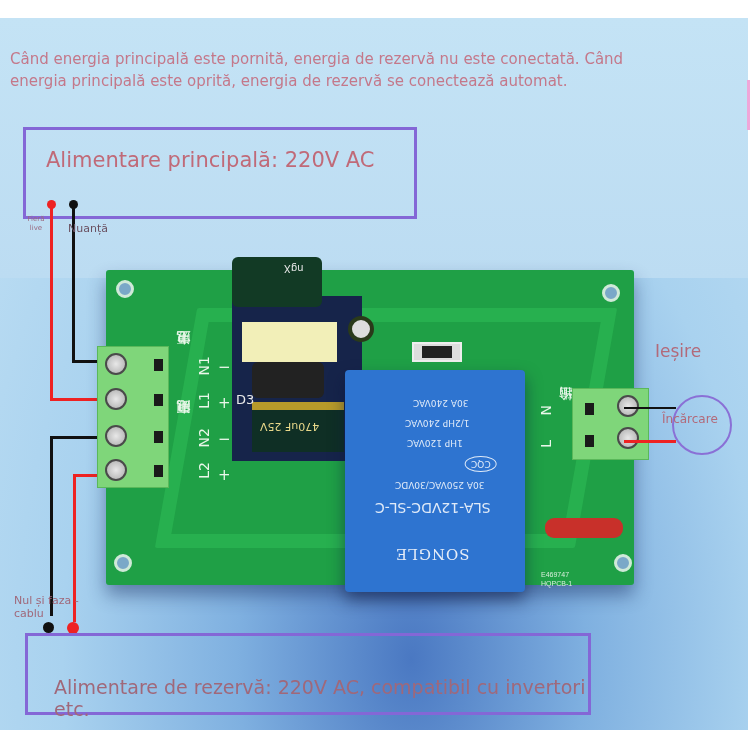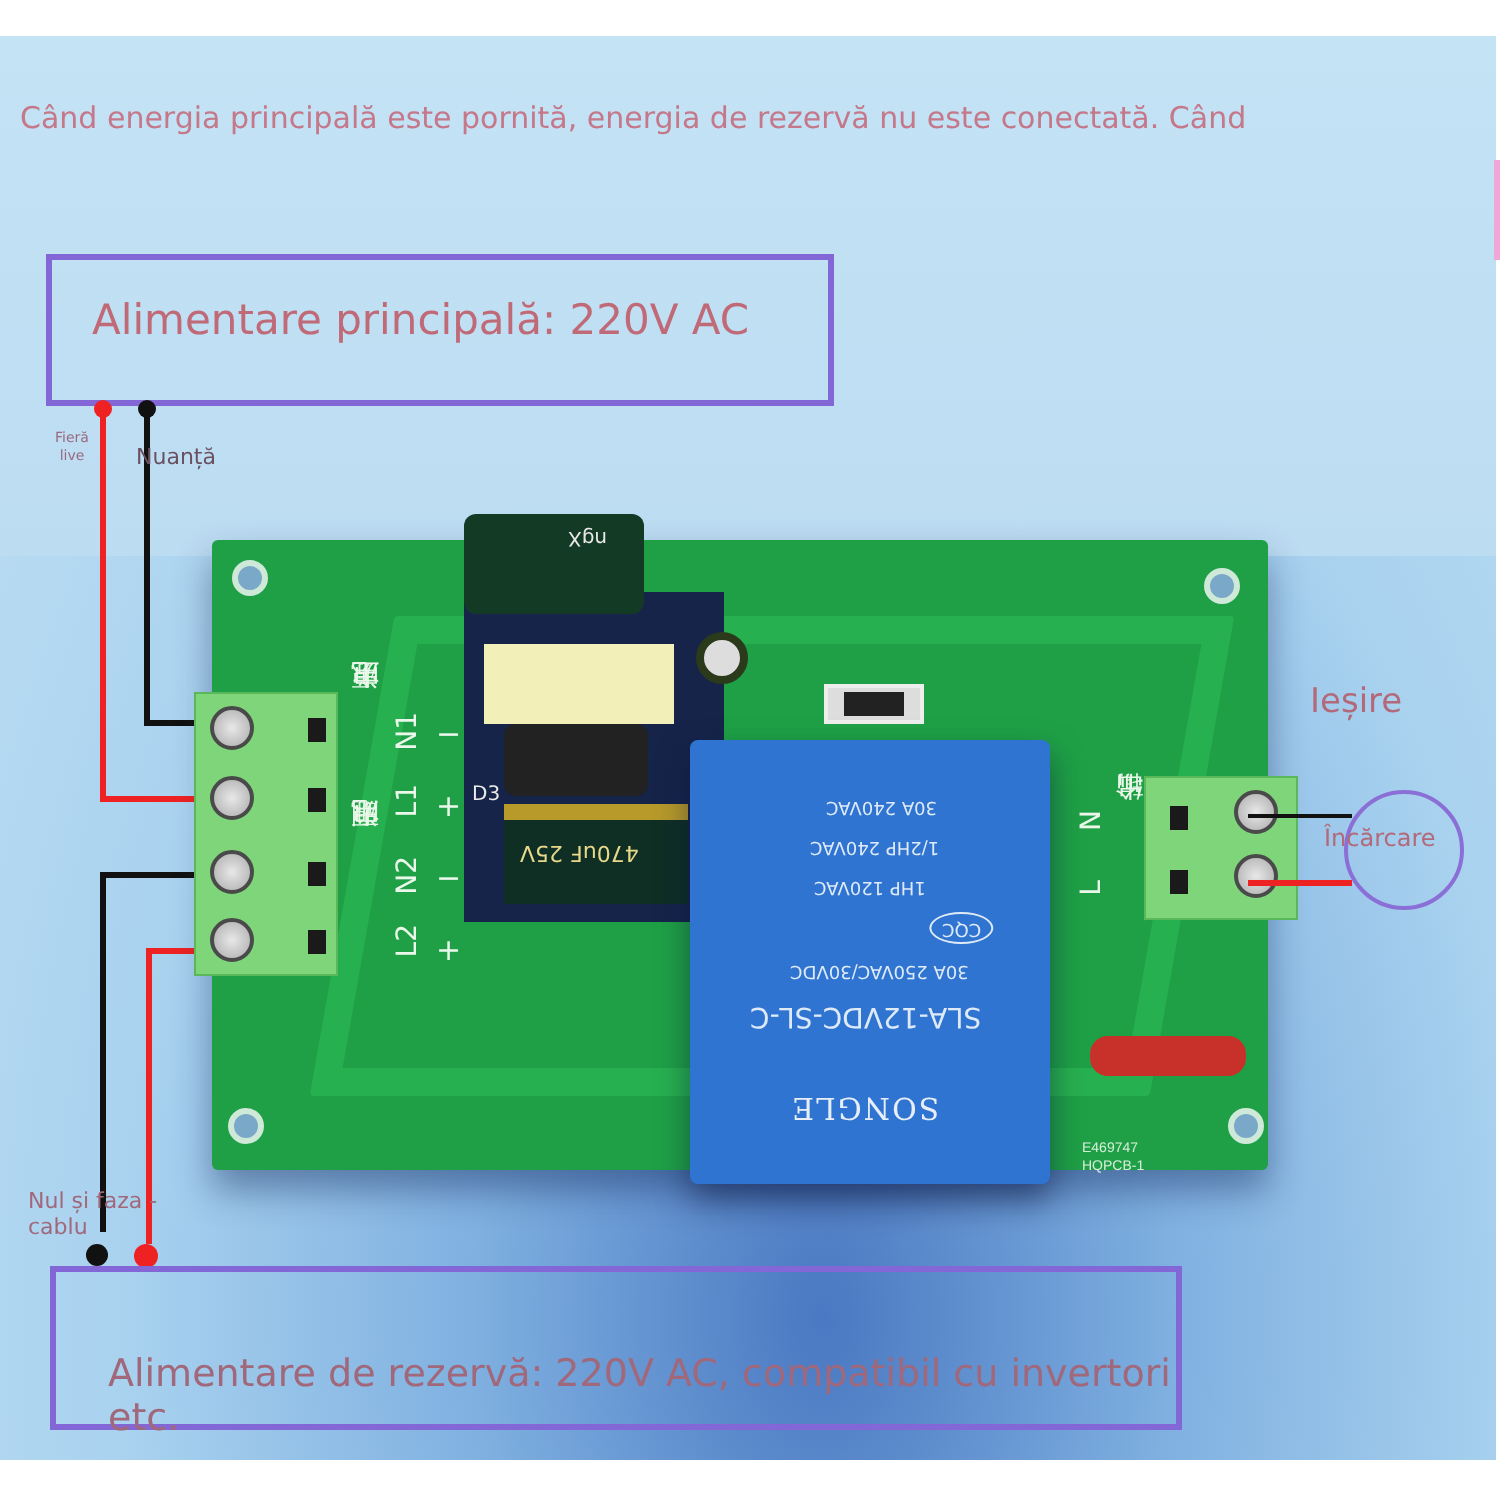--- a/index.html
+++ b/index.html
@@ -3,21 +3,21 @@
 <meta charset="utf-8">
 <style>
   html, body { margin:0; padding:0; }
   body { width:750px; height:750px; position:relative; overflow:hidden; background:#ffffff; font-family:"DejaVu Sans", sans-serif; }
   .bg { position:absolute; left:0; top:18px; width:748px; height:712px;
         background: radial-gradient(ellipse at 55% 90%, #4a78c2 0%, #7fb0e0 30%, #a9d2ef 60%, #c2e1f4 100%); }
   .bg-top { position:absolute; left:0; top:18px; width:748px; height:260px; background:linear-gradient(#c4e3f5,#bcdcf2); }
   .right-stripe { position:absolute; right:0; top:80px; width:3px; height:50px; background:#f0a6d8; }
   .headline { position:absolute; left:10px; top:48px; width:730px; text-align:left; color:#c4788a; font-size:15px; line-height:22px; }
   .frame { position:absolute; border:3px solid #8467d6; box-sizing:border-box; }
-  .frame-main { left:23px; top:127px; width:394px; height:76px;text-align:right; }
+  .frame-main { left:23px; top:127px; width:394px; height:92px;text-align:right; }
   .frame-main span { position:absolute; left:20px; top:18px; font-size:21px; color:#c06a78; }
   .frame-backup { left:25px; top:633px; width:566px; height:82px; }
   .frame-backup span { position:absolute; left:26px; top:40px; font-size:19px; color:#a0687a; }
   .small-label { position:absolute; font-size:7px; color:#9a6a80; text-align:center; line-height:9px; }
   .label { position:absolute; color:#b26a7a; }
   .wire { position:absolute; }
   .red { background:#e22; }
   .black { background:#111; }
   .dot { position:absolute; width:9px; height:9px; border-radius:50%; }
   .pcb { position:absolute; left:106px; top:270px; width:528px; height:315px; background:#1fa046; border-radius:3px; box-shadow: 0 10px 18px rgba(20,40,90,0.45); }
@@ -44,20 +44,21 @@
 </style>
 </head>
 <body>
 
 <div class="bg"></div>
 <div class="bg-top"></div>
 <div class="right-stripe"></div>
 
 <div class="headline">
   <div>Când energia principală este pornită, energia de rezervă nu este conectată. Când</div>
+  <div>energia principală este oprită, energia de rezervă se conectează automat.</div>
 </div>
 
 <div class="frame frame-main">
   <span>Alimentare principală: 220V AC</span>
 </div>
 
 <div class="dot red" style="left:47px;top:200px;"></div>
 <div class="dot black" style="left:69px;top:200px;"></div>
 <div class="wire red" style="left:50px;top:205px;width:3px;height:195px;"></div>
 <div class="wire red" style="left:50px;top:398px;width:75px;height:3px;"></div>
@@ -115,21 +116,21 @@
 
 <div class="module"></div>
 <div class="cap-big">
   <span style="position:absolute;left:52px;top:6px;color:#e8e8e8;font-size:10px;transform:rotate(180deg);">ngX</span>
 </div>
 <div class="transformer"></div>
 <div class="coil"></div>
 <div class="cap-470">
   <span>470uF 25V</span>
 </div>
-<div class="label" style="left:236px;top:392px;color:#eaeaea;font-size:10px;">D3</div>
+<div class="label" style="left:236px;top:392px;color:#eaeaea;font-size:13px;">D3</div>
 <div class="cap-small"></div>
 <div class="diode"></div>
 
 <div class="relay">
   <div class="relay-text" style="left:68px;top:28px;">30A 240VAC</div>
   <div class="relay-text" style="left:60px;top:48px;">1/2HP 240VAC</div>
   <div class="relay-text" style="left:62px;top:68px;">1HP 120VAC</div>
   <div class="relay-text" style="left:120px;top:86px;border:1px solid #dfeaf8;border-radius:50%;padding:2px 5px;">CQC</div>
   <div class="relay-text" style="left:50px;top:110px;">30A 250VAC/30VDC</div>
   <div class="relay-text" style="left:30px;top:130px;font-size:14px;">SLA-12VDC-SL-C</div>

